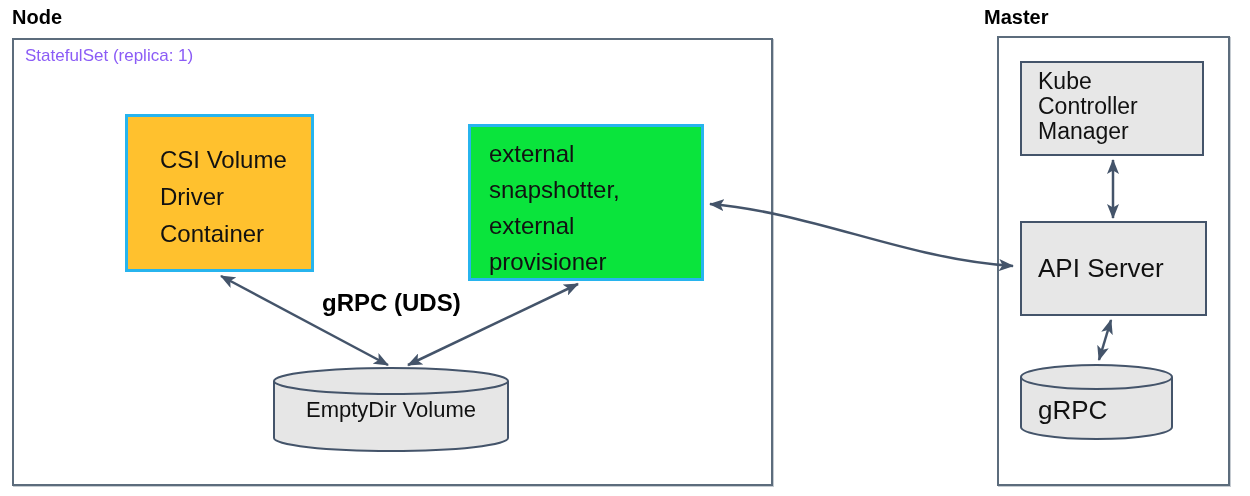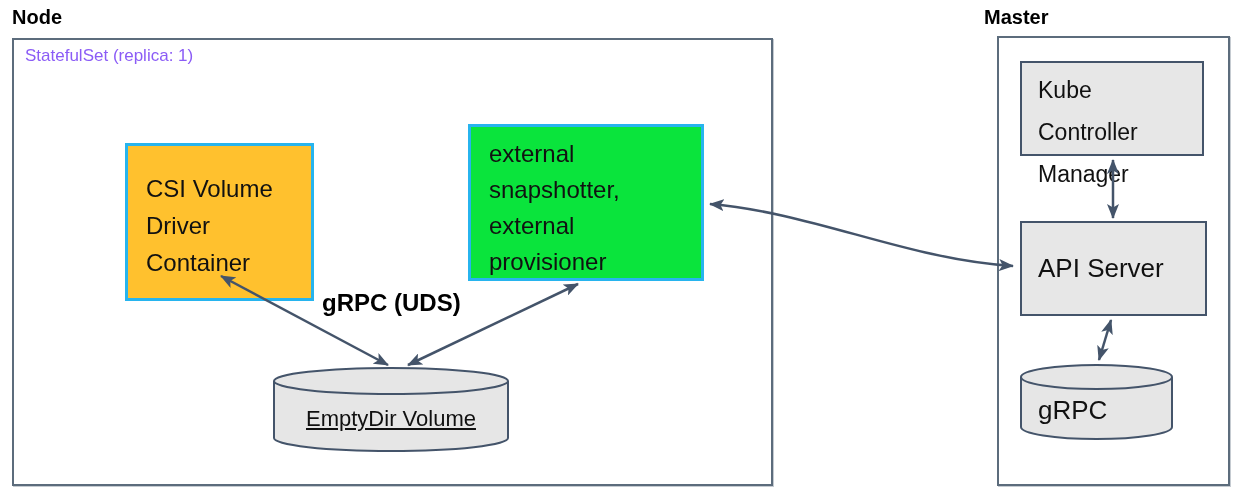--- a/index.html
+++ b/index.html
@@ -33,44 +33,44 @@
 <body>
 
 <div class="canvas">
 
   <div class="abs section-label" style="left:12px; top:6px;">Node</div>
 
   <div class="abs outer-box" style="left:12px; top:38px; width:761px; height:448px;"></div>
 
   <div class="abs title" style="left:25px; top:46px;">StatefulSet (replica: 1)</div>
 
-  <div class="abs inner-box cyan-border" style="left:125px; top:114px; width:189px; height:158px; background:var(--orange-fill); padding:24px 0 0 18px; line-height:37px;margin-top:29px;">CSI Volume
+  <div class="abs inner-box cyan-border" style="left:125px; top:114px; width:189px; height:158px; background:var(--orange-fill); padding:24px 0 0 32px; line-height:37px;">CSI Volume
 Driver
 Container</div>
 
   <div class="abs inner-box cyan-border" style="left:468px; top:124px; width:236px; height:157px; background:var(--green-fill); padding:9px 0 0 18px; line-height:36px;">external
 snapshotter,
 external
 provisioner</div>
 
   <div class="abs arrow-label" style="left:322px; top:289px;">gRPC (UDS)</div>
 
   <div class="abs" style="left:272px; top:366px; width:238px; height:88px;">
     <svg width="238" height="88" viewBox="0 0 238 88">
       <path class="cyl-shape" d="M2,15 L2,72 A117,13 0 0 0 236,72 L236,15"></path>
       <ellipse class="cyl-shape" cx="119" cy="15" rx="117" ry="13"></ellipse>
     </svg>
-    <div class="cyl-label" style="left:0; right:0; top:40px; text-align:center; font-size:22px;text-decoration:underline;">EmptyDir Volume</div>
+    <div class="cyl-label" style="left:0; right:0; top:31px; text-align:center; font-size:22px;">EmptyDir Volume</div>
   </div>
 
   <div class="abs section-label" style="left:984px; top:6px;">Master</div>
 
   <div class="abs outer-box" style="left:997px; top:36px; width:233px; height:450px;"></div>
 
-  <div class="abs inner-box dark-border gray-fill" style="left:1020px; top:61px; width:184px; height:95px; padding:6px 0 0 16px; font-size:23px; line-height:42px;">Kube
+  <div class="abs inner-box dark-border gray-fill" style="left:1020px; top:61px; width:184px; height:95px; padding:6px 0 0 16px; font-size:23px; line-height:25px;">Kube
 Controller
 Manager</div>
 
   <div class="abs inner-box dark-border gray-fill" style="left:1020px; top:221px; width:187px; height:95px; display:flex; align-items:center; padding-left:16px; font-size:26px;">API Server</div>
 
   <div class="abs" style="left:1019px; top:363px; width:155px; height:78px;">
     <svg width="155" height="78" viewBox="0 0 155 78">
       <path class="cyl-shape" d="M2,14 L2,64 A75.5,12 0 0 0 153,64 L153,14"></path>
       <ellipse class="cyl-shape" cx="77.5" cy="14" rx="75.5" ry="12"></ellipse>
     </svg>

